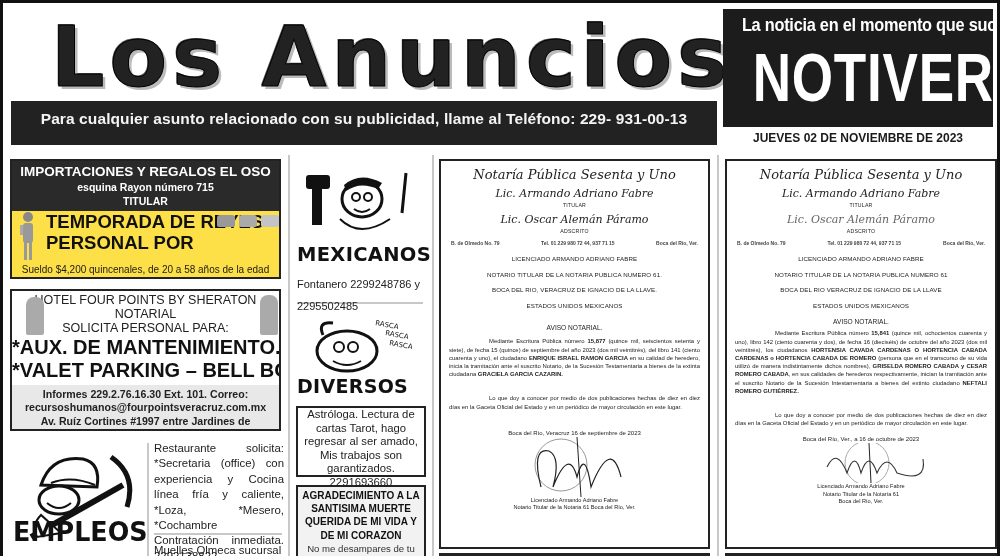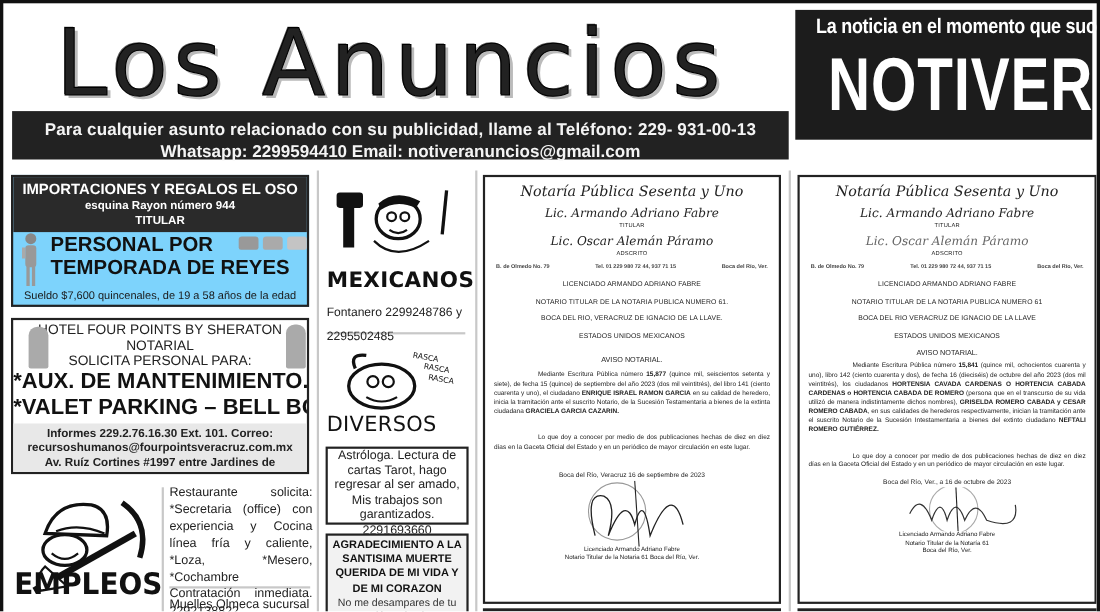--- a/index.html
+++ b/index.html
@@ -2,36 +2,36 @@
 <html><head>
   <meta charset="utf-8">
   <style>
     * { box-sizing: border-box; margin: 0; padding: 0; }
     html, body { width: 1000px; height: 556px; overflow: hidden; background: #fff; }
     body { position: relative; font-family: "Liberation Sans", sans-serif; color: #1a1a1a; }
     .page { position: absolute; left: 0; top: 0; width: 1000px; height: 556px; background: #fff; border: 3px solid #111; border-bottom: none; overflow: hidden; }
 
     
     .masthead { position: absolute; left: 48px; top: 8px; width: 640px; height: 92px; }
-    .masthead-title { font-family: "DejaVu Sans", sans-serif; font-weight: 400; font-size: 84px; letter-spacing: 5px; color: #222; line-height: 92px; text-shadow: 3px 3px 0 #bbb, -1px -1px 0 #555; white-space: nowrap; -webkit-text-stroke: 1px #000; }
+    .masthead-title { font-family: "DejaVu Sans", sans-serif; font-weight: 700; font-size: 84px; letter-spacing: 5px; color: #222; line-height: 92px; text-shadow: 3px 3px 0 #bbb, -1px -1px 0 #555; white-space: nowrap; -webkit-text-stroke: 1px #000; }
     .band { position: absolute; left: 8px; top: 98px; width: 706px; height: 44px; background: #222; color: #f4f4f4; font-weight: bold; text-align: center; }
     .band .line1 { font-size: 15.5px; line-height: 20px; padding-top: 8px; letter-spacing: 0.1px; }
     .band .line2 { font-size: 15.5px; line-height: 20px; }
 
     .notiver { position: absolute; left: 720px; top: 6px; width: 270px; height: 118px; background: #1c1c1c; color: #fff; text-align: center; }
     .notiver .tag { font-family: "Liberation Sans", sans-serif; font-weight: bold; font-size: 19px; line-height: 28px; padding-top: 2px; transform: scaleX(0.86); transform-origin: center; white-space: nowrap; letter-spacing: -0.3px; }
     .notiver .name { font-family: "Liberation Sans", sans-serif; font-weight: 900; font-size: 68px; line-height: 76px; transform: scaleX(0.78); transform-origin: center; letter-spacing: 1px; white-space: nowrap; }
     .date { position: absolute; left: 720px; top: 128px; width: 270px; text-align: center; font-weight: bold; font-size: 12px; color: #1a1a1a; }
 
     
     .col-div { position: absolute; width: 2px; background: #c8c8c8; }
     .thin-div { position: absolute; height: 2px; background: #c8c8c8; }
 
     
-    .ad-oso { position: absolute; left: 7px; top: 156px; width: 271px; height: 120px; border: 2px solid #222; background: #7dd3fc; overflow: hidden; }
+    .ad-oso { position: absolute; left: 7px; top: 156px; width: 271px; height: 120px; border: 2px solid #222; background: #fde047; overflow: hidden; }
     .oso-head { background: #2a2a2a; color: #fff; text-align: center; height: 50px; }
     .oso-head .t1 { font-weight: bold; font-size: 13.5px; line-height: 17px; padding-top: 2px; white-space: nowrap; }
     .oso-head .t2 { font-weight: bold; font-size: 10.5px; line-height: 14px; }
     .oso-head .t3 { font-weight: bold; font-size: 10.5px; line-height: 14px; }
     .oso-body { position: relative; height: 52px; }
     .oso-figure { position: absolute; left: 8px; top: 0px; width: 16px; height: 50px; }
     .oso-big { position: absolute; left: 34px; top: 0px; font-weight: bold; font-size: 18.5px; line-height: 21px; color: #111; white-space: nowrap; }
     .oso-crowns { position: absolute; left: 205px; top: 4px; display: flex; gap: 4px; }
     .crown { width: 18px; height: 12px; background: #999; border-radius: 3px 3px 2px 2px; }
     .oso-salary { text-align: center; font-size: 10px; line-height: 14px; height: 14px; white-space: nowrap; }
@@ -51,21 +51,21 @@
     .empleos-art { position: absolute; left: 8px; top: 442px; width: 128px; height: 112px; }
     .empleos-label { position: absolute; left: 10px; top: 513px; font-family: "DejaVu Sans", sans-serif; font-weight: 900; font-size: 27px; color: #111; letter-spacing: 0px; transform: scaleX(0.94); transform-origin: left; }
     .rest-ad { position: absolute; left: 151px; top: 438px; width: 130px; font-size: 11.4px; line-height: 15.4px; color: #222; text-align: justify; }
     .muelles { position: absolute; left: 151px; top: 540px; width: 130px; font-size: 11.4px; line-height: 15px; color: #222; white-space: nowrap; }
 
     
     .servicios-art { position: absolute; left: 297px; top: 166px; width: 122px; height: 72px; }
     .servicios-label { position: absolute; left: 294px; top: 240px; font-family: "DejaVu Sans", sans-serif; font-weight: 900; font-size: 19.5px; letter-spacing: 0.3px; color: #111; white-space: nowrap; }
     .fontanero { position: absolute; left: 294px; top: 270px; width: 128px; font-size: 11px; line-height: 22px; color: #222; }
     .diversos-art { position: absolute; left: 300px; top: 310px; width: 118px; height: 62px; }
-    .diversos-label { position: absolute; left: 294px; top: 372px; font-family: "DejaVu Sans", sans-serif; font-weight: 400; font-size: 19px; letter-spacing: 0.3px; color: #111; white-space: nowrap; }
+    .diversos-label { position: absolute; left: 294px; top: 372px; font-family: "DejaVu Sans", sans-serif; font-weight: 700; font-size: 19px; letter-spacing: 0.3px; color: #111; white-space: nowrap; }
     .astro { position: absolute; left: 293px; top: 403px; width: 130px; height: 71px; border: 2px solid #222; text-align: center; font-size: 11.3px; line-height: 13.6px; padding-top: 0; color: #222; }
     .agrad { position: absolute; left: 293px; top: 482px; width: 130px; height: 80px; border: 2px solid #222; background: #f2f2f2; text-align: center; overflow: hidden; }
     .agrad .hd { font-weight: bold; font-size: 10px; line-height: 13.2px; padding-top: 2px; color: #111; }
     .agrad .bd { font-size: 9.6px; line-height: 12px; color: #333; padding: 1px 3px; }
 
     
     .notary { position: absolute; top: 156px; width: 271px; height: 390px; border: 2px solid #222; background: #fff; text-align: center; color: #222; overflow: hidden; }
     .notary.n1 { left: 436px; }
     .notary.n2 { left: 722px; width: 272px; }
     .n-title { font-family: "DejaVu Serif", serif; font-style: italic; font-size: 13px; line-height: 16px; margin-top: 6px; }
@@ -85,60 +85,60 @@
 </head>
 <body>
 
 <div class="page">
 
   <div class="masthead">
     <div class="masthead-title">Los Anuncios</div>
   </div>
   <div class="band">
     <div class="line1">Para cualquier asunto relacionado con su publicidad, llame al  Teléfono: 229- 931-00-13</div>
-    <div class="line2">Whatsapp: 2299594410 Email: notiveranuncios@gmail.com</div>
   </div>
 
   <div class="notiver">
     <div class="tag">La noticia en el momento que sucede</div>
     <div class="name">NOTIVER</div>
   </div>
+  <div class="date">JUEVES 02 DE NOVIEMBRE DE 2023</div>
 
   <div class="col-div" style="left:285px; top:152px; height:404px;"></div>
   <div class="col-div" style="left:429px; top:152px; height:404px;"></div>
   <div class="col-div" style="left:714px; top:152px; height:404px;"></div>
   <div class="col-div" style="left:144px; top:440px; height:116px;"></div>
   <div class="thin-div" style="left:294px; top:299px; width:126px;"></div>
   <div class="thin-div" style="left:151px; top:530px; width:128px;"></div>
 
   <div class="ad-oso">
     <div class="oso-head">
       <div class="t1">IMPORTACIONES Y REGALOS EL OSO</div>
-      <div class="t2">esquina Rayon número 944</div>
+      <div class="t2">esquina Rayon número 715</div>
       <div class="t3">TITULAR</div>
     </div>
     <div class="oso-body">
       <svg class="oso-figure" viewBox="0 0 16 50">
         <circle cx="8" cy="6" r="5" fill="#888"></circle>
         <rect x="3" y="12" width="10" height="20" rx="3" fill="#999"></rect>
         <rect x="4" y="31" width="3" height="18" fill="#999"></rect>
         <rect x="9" y="31" width="3" height="18" fill="#999"></rect>
         <rect x="0" y="14" width="3" height="10" fill="#aaa"></rect>
       </svg>
       <div class="oso-big">
+        <div>TEMPORADA DE REYES</div>
         <div>PERSONAL POR</div>
-        <div>TEMPORADA DE REYES</div>
       </div>
       <div class="oso-crowns">
         <span class="crown"></span>
         <span class="crown" style="background:#aaa;"></span>
         <span class="crown" style="background:#c4c4c4;"></span>
       </div>
     </div>
-    <div class="oso-salary">Sueldo $7,600 quincenales, de 19 a 58 años de la edad</div>
+    <div class="oso-salary">Sueldo $4,200 quincenales, de 20 a 58 años de la edad</div>
     <div class="oso-foot"><span class="pin"></span><span>Informes en el módulo de la tienda</span></div>
   </div>
 
   <div class="ad-hotel">
     <div class="hotel-top">
       <div class="hotel-fig-l"></div>
       <div class="hotel-fig-r"></div>
       <div class="h1">HOTEL FOUR POINTS BY SHERATON</div>
       <div class="h1">NOTARIAL</div>
       <div class="h1">SOLICITA PERSONAL PARA:</div>

